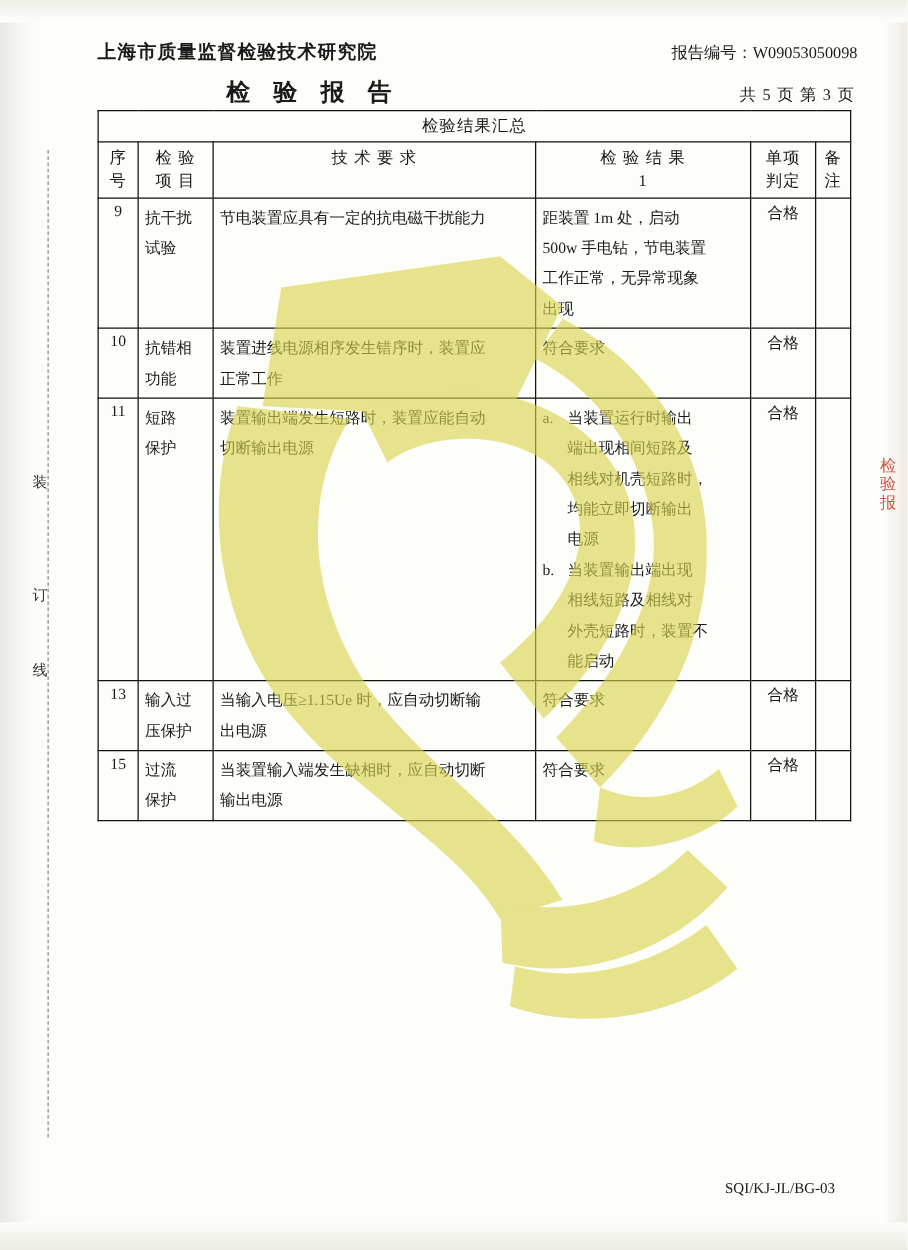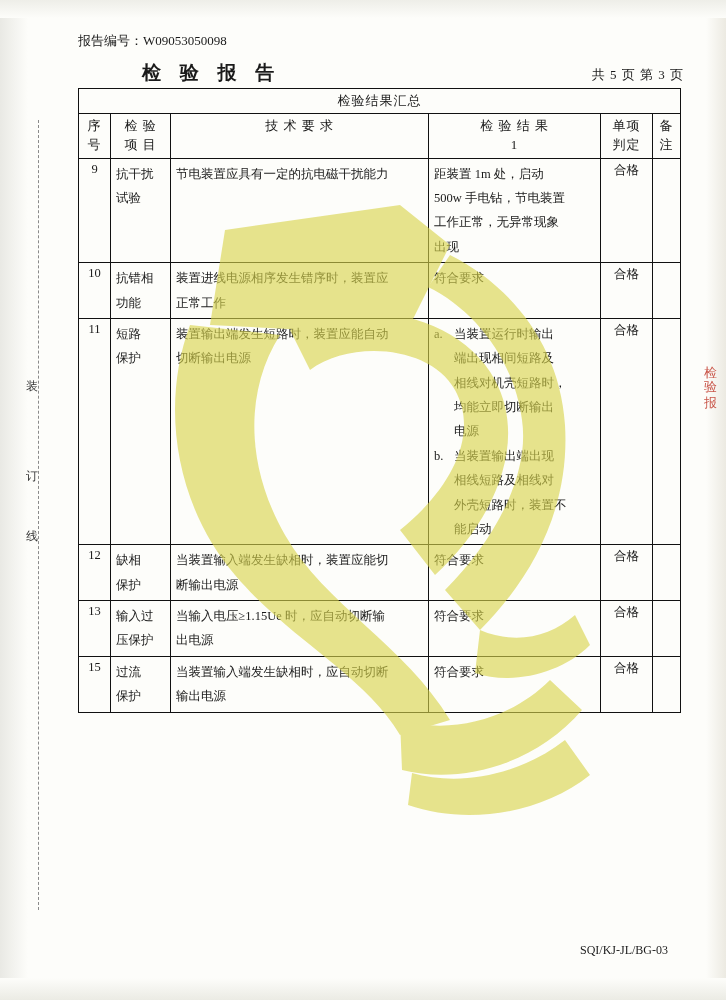--- a/index.html
+++ b/index.html
@@ -105,21 +105,21 @@
     display: flex;
     justify-content: space-between;
     align-items: baseline;
     margin-top: 10px;
     padding-right: 2px;
   }
   .doc-title {
     font-size: 19px;
     font-weight: bold;
     letter-spacing: 7px;
-    margin-left: 64px;
+    margin-left: 103px;
   }
   .page-no {
     font-size: 13px;
     letter-spacing: 1px;
   }
 
   
   table.report {
     position: absolute;
     left: 78px;
@@ -234,20 +234,21 @@
   <div class="paper-edge-bottom"></div>
 
   <div class="binding-dashes"></div>
   <div class="margin-vert-text mv-1">装</div>
   <div class="margin-vert-text mv-2">订</div>
   <div class="margin-vert-text mv-3">线</div>
   <div class="red-marks">检 验 报</div>
 
   <div class="hdr">
     <div class="hdr-row1">
+      <div class="inst-name">上海市质量监督检验技术研究院</div>
       <div class="report-no">
         <span>报告编号：</span><span>W09053050098</span>
       </div>
     </div>
     <div class="hdr-row2">
       <div class="doc-title">检 验 报 告</div>
       <div class="page-no">共 5 页  第 3 页</div>
     </div>
   </div>
 
@@ -354,36 +355,20 @@
               <div>相线短路及相线对</div>
               <div>外壳短路时，装置不</div>
               <div>能启动</div>
             </li>
           </ul>
         </td>
         <td class="cell-judge">合格</td>
         <td class="cell-center"></td>
       </tr>
 
-      <tr>
-        <td class="cell-seq">12</td>
-        <td class="cell-item">
-          <div>缺相</div>
-          <div>保护</div>
-        </td>
-        <td class="cell-req">
-          <div>当装置输入端发生缺相时，装置应能切</div>
-          <div>断输出电源</div>
-        </td>
-        <td class="cell-res center">
-          <div>符合要求</div>
-        </td>
-        <td class="cell-judge">合格</td>
-        <td class="cell-center"></td>
-      </tr>
 
       <tr>
         <td class="cell-seq">13</td>
         <td class="cell-item">
           <div>输入过</div>
           <div>压保护</div>
         </td>
         <td class="cell-req">
           <div>当输入电压≥1.15Ue 时，应自动切断输</div>
           <div>出电源</div>

